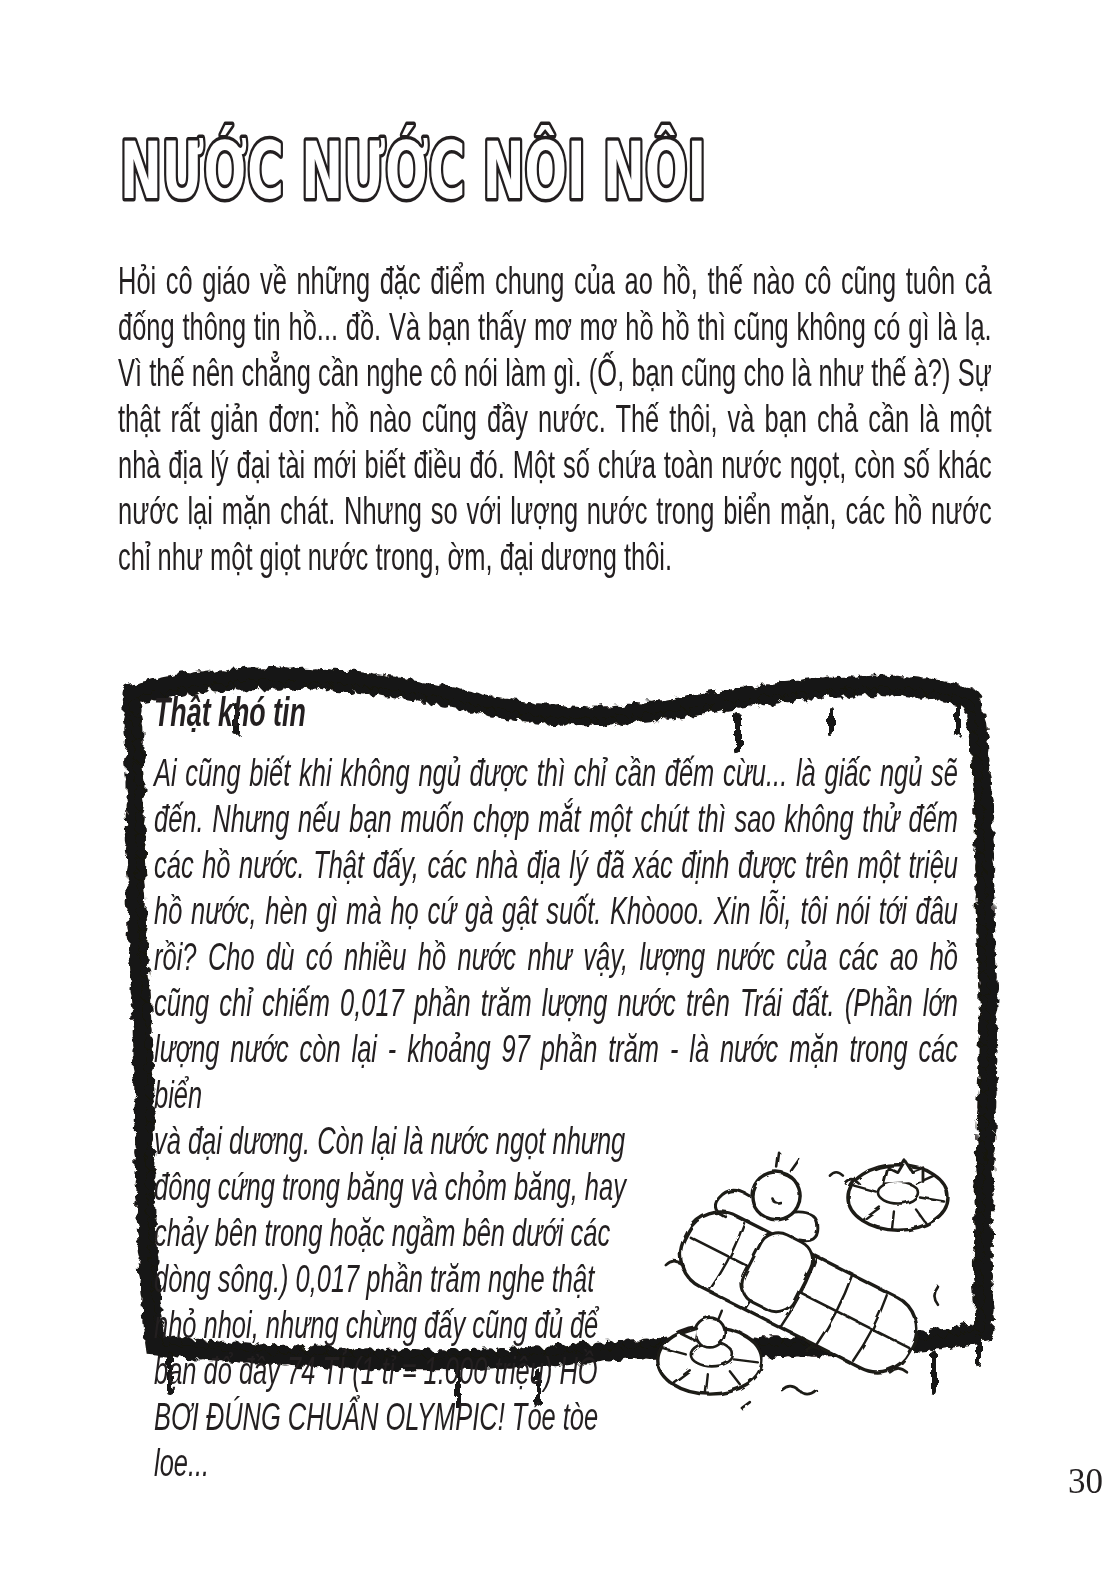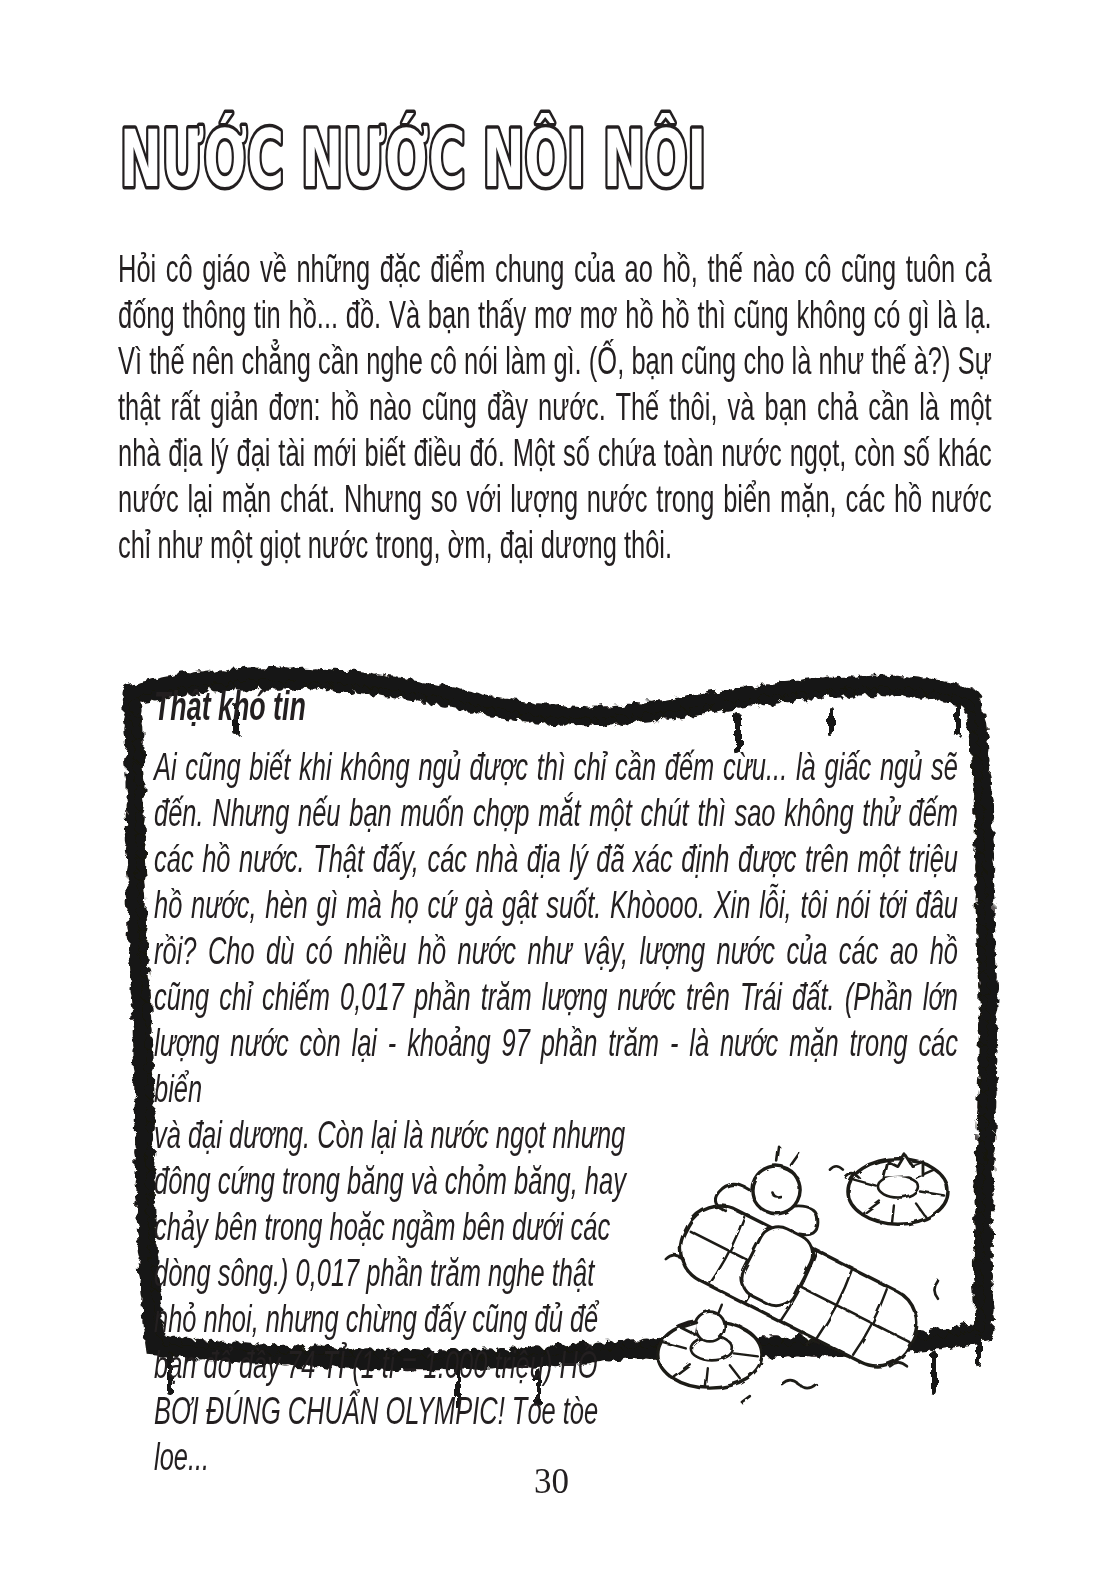--- a/index.html
+++ b/index.html
@@ -4,54 +4,54 @@
 <style>
   html,body{margin:0;padding:0;background:#e8e8e8;}
   .page{
     position:relative;
     width:1103px;height:1576px;
     background:#ffffff;
     overflow:hidden;
     font-family:"Liberation Sans",sans-serif;
     color:#231f20;
   }
-  .content{position:absolute;left:118px;top:104px;width:876px;}
+  .content{position:absolute;left:118px;top:116px;width:876px;}
   .title-svg{display:block;}
   .condense{
     transform:scaleX(0.67);
     transform-origin:0 0;
     font-size:38px;
     line-height:46px;
     color:#231f20;
   }
   .intro-wrap{margin-top:36px;}
   .intro-text{width:1304px;text-align:justify;}
   .factbox{
     position:absolute;left:86px;top:640px;width:930px;height:768px;
   }
   .factbox-border{position:absolute;left:0;top:0;}
-  .factbox-inner{position:absolute;left:68px;top:42px;width:804px;}
+  .factbox-inner{position:absolute;left:68px;top:48px;width:804px;}
   .factbox-condense{width:1200px;}
   .factbox-heading{
     font-weight:bold;font-style:italic;
     font-size:40px;line-height:48px;
     margin:0 0 14px 0;
   }
   .factbox-body{font-style:italic;}
   .factbox-body p{margin:0;}
   .seg-justify{text-align:justify;}
   .seg-wrap{text-align:left;}
   .illu-float{
     float:right;
     width:466px;height:294px;
     margin:6px 0 0 26px;
   }
   .pageno{
     position:absolute;left:0;right:0;top:1462px;
-    text-align:center;
+    text-align:right;
     font-family:"Liberation Serif",serif;
     font-size:35px;
   }
 </style>
 </head>
 <body>
 
 <div class="page">
   <div class="content">
 

